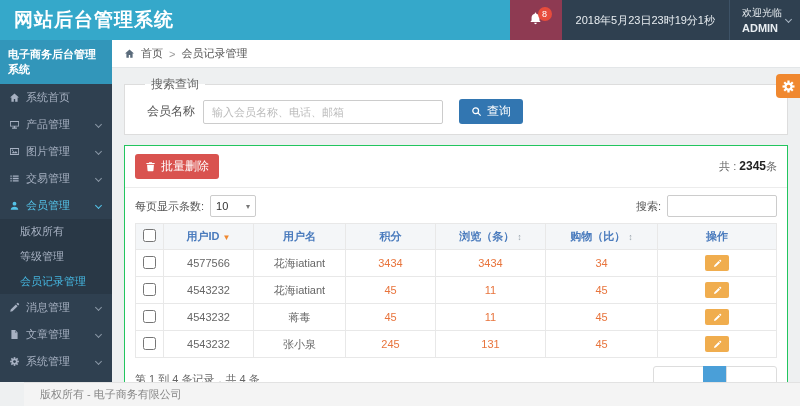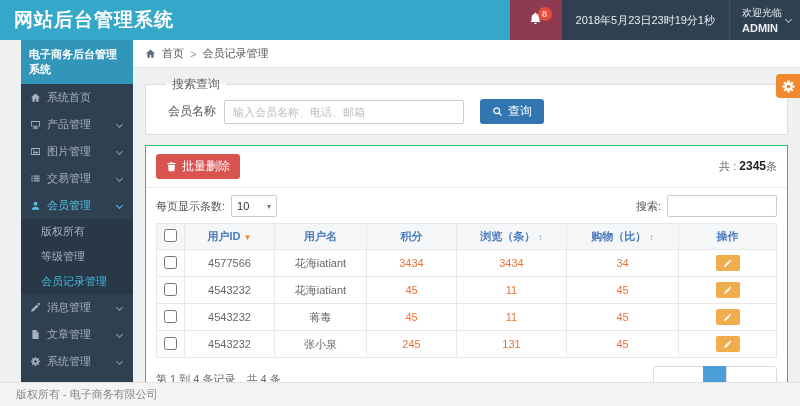--- a/index.html
+++ b/index.html
@@ -14,21 +14,21 @@
   .notif { background:#8e3a52; display:flex; align-items:center; justify-content:center; width:52px; position:relative; cursor:pointer; }
   .notif svg { width:15px; height:15px; }
   .notif-badge { position:absolute; top:7px; right:10px; background:#e74c3c; color:#fff; font-size:9px; min-width:14px; height:14px; line-height:14px; border-radius:8px; text-align:center; padding:0 2px; }
   .datetime { background:#2f4050; color:#e8edf1; display:flex; align-items:center; padding:0 14px; font-size:11px; }
   .user-box { background:#2f4050; color:#e8edf1; border-left:1px solid #3d5266; padding:5px 18px 4px 12px; font-size:10px; line-height:1.5; cursor:pointer; position:relative; }
   .user-box .uname { font-weight:bold; font-size:11px; }
   .user-box .chev { position:absolute; right:7px; top:17px; border-color:#aab7c4; }
 
   
   .body-row { flex:1; display:flex; min-height:0; }
-  .sidebar { flex:0 0 112px; background:#2f4050; display:flex; flex-direction:column; overflow:hidden;margin-left:21px; }
+  .sidebar { flex:0 0 112px; background:#2f4050; display:flex; flex-direction:column; overflow:hidden; }
   .brand { background:#3296ba; color:#fff; font-size:11px; font-weight:bold; padding:7px 8px; }
   .nav-item { color:#a7b1c2; font-size:11px; padding:6px 9px; display:flex; align-items:center; gap:6px; cursor:pointer; }
   .nav-item .ic { width:11px; height:11px; flex:0 0 11px; display:inline-flex; }
   .nav-item .ic svg { width:11px; height:11px; fill:currentColor; }
   .chev { width:5px; height:5px; border-right:1px solid #8a97a5; border-bottom:1px solid #8a97a5; transform:rotate(45deg); margin-left:auto; margin-right:2px; flex:0 0 5px; }
   .nav-item.active-parent { color:#54c2e8; }
   .nav-item.active-parent .chev { border-color:#54c2e8; }
   .submenu { background:#293846; }
   .submenu .nav-item { padding:5px 8px 5px 20px; }
   .submenu .nav-item.active { color:#45b6e0; }
@@ -83,21 +83,21 @@
 
   .table-footer { display:flex; align-items:center; justify-content:space-between; padding:8px 10px 9px; }
   .records-info { font-size:11px; color:#666; }
   .pager { display:flex; }
   .page-btn { border:1px solid #ddd; background:#fff; color:#777; font-size:11px; height:22px; line-height:20px; padding:12px 8px; cursor:pointer; margin-left:-1px; }
   .page-btn.first { border-radius:3px 0 0 3px; margin-left:0; }
   .page-btn.last { border-radius:0 3px 3px 0; }
   .page-btn.active { background:#4a9fd8; border-color:#4a9fd8; color:#fff; }
 
   
-  .footer { flex:0 0 24px; background:#f4f4f4; border-top:1px solid #e2e2e2; display:flex; align-items:center; padding-left:16px; font-size:11px; color:#888; }
+  .footer { flex:0 0 24px; background:#f4f4f4; border-top:1px solid #e2e2e2; display:flex; align-items:center; padding-left:16px; font-size:11px; color:#888;margin-left:24px; }
 </style>
 </head>
 <body>
 
 <div class="page">
 
   <header class="topbar">
     <div class="app-title">网站后台管理系统</div>
     <div class="topbar-right">
       <div class="notif">

